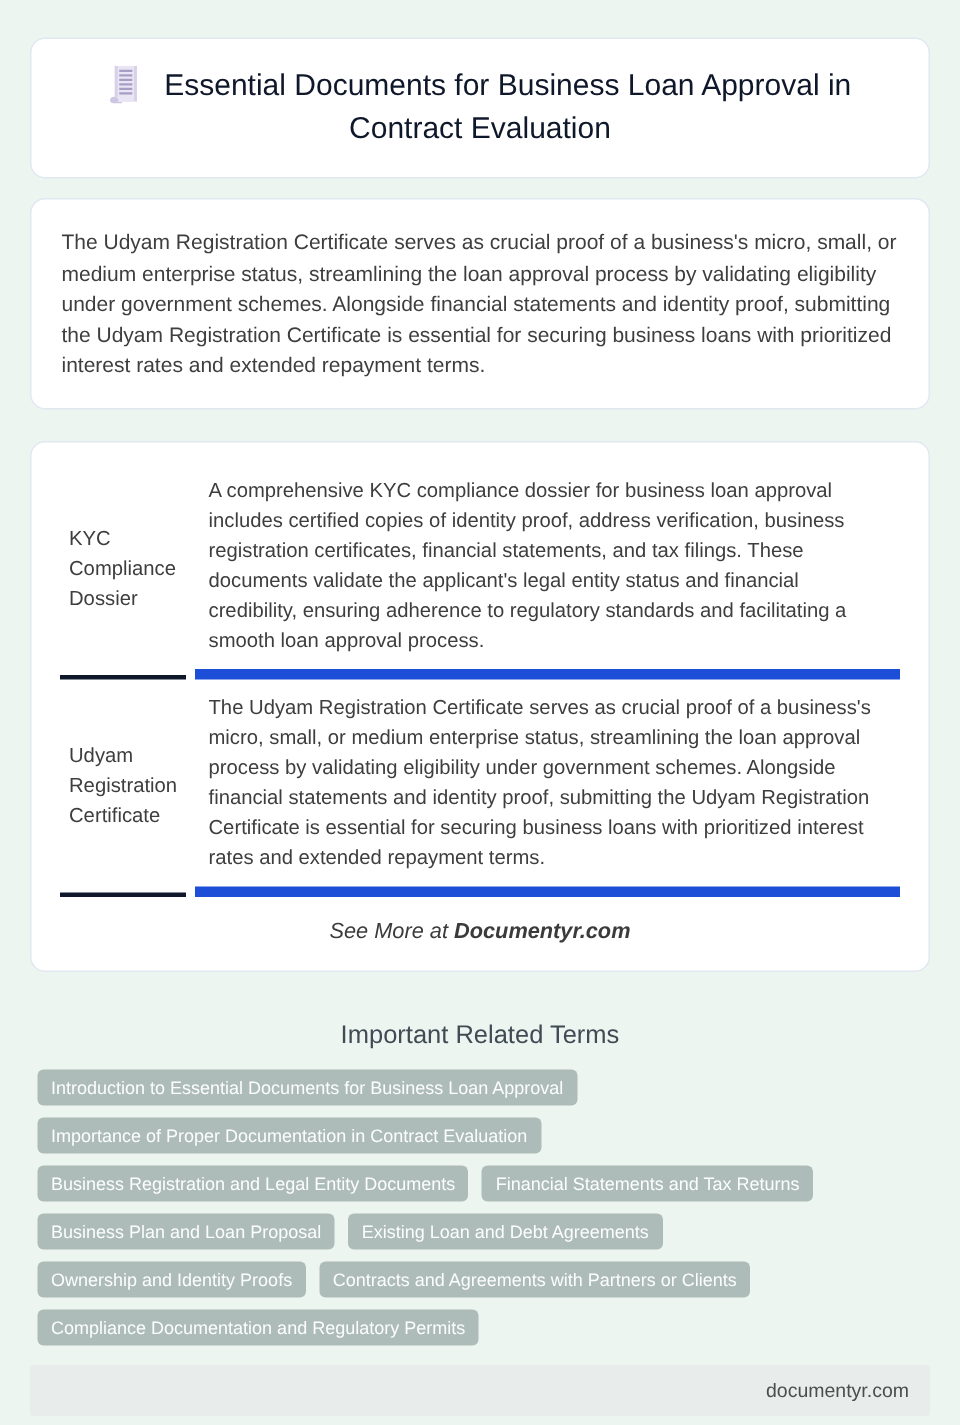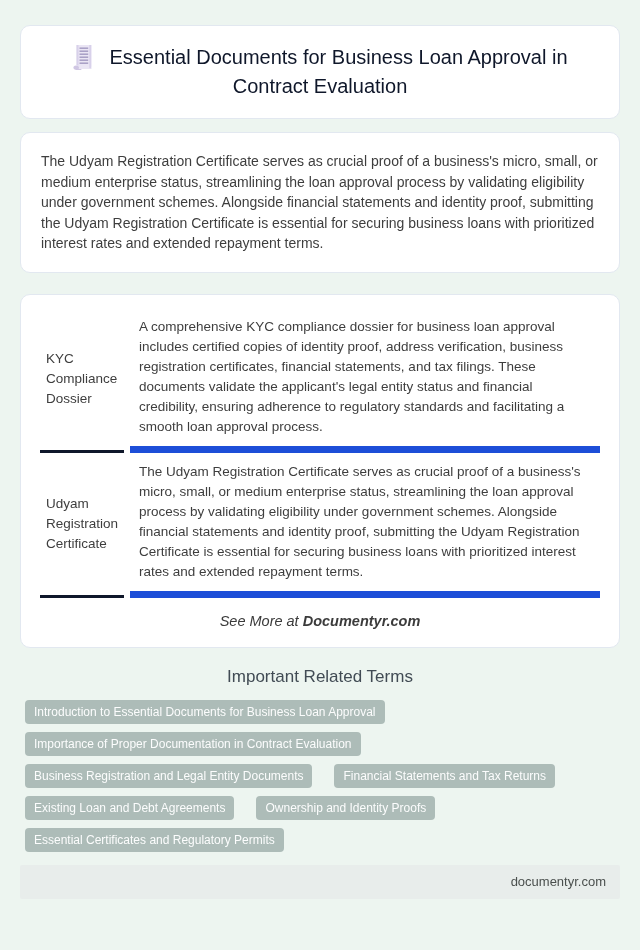--- a/index.html
+++ b/index.html
@@ -73,31 +73,31 @@
     margin-top: 15px;
     text-align: center;
     font-style: italic;
     font-size: 14.5px;
     color: #3b3b3b;
   }
   .see-more b { font-weight: bold; }
 
   
   .related-heading {
-    margin-top: 19px;
+    margin-top: 32px;
     text-align: center;
     font-size: 17px;
     color: #414b54;
   }
   .tags {
     margin-top: 13px;
     padding: 0 5px;
     display: flex;
     flex-wrap: wrap;
-    gap: 8px 22px;
+    gap: 8px 9px;
   }
   .tag {
     display: inline-block;
     background: #adbcb8;
     color: #fcfdfd;
     font-size: 12px;
     line-height: 14px;
     padding: 5px 9px;
     border-radius: 4px;
     cursor: pointer;
@@ -163,22 +163,24 @@
     </div>
   </div>
 
   <div class="related-heading">Important Related Terms</div>
 
   <div class="tags">
     <span class="tag">Introduction to Essential Documents for Business Loan Approval</span>
     <span class="tag">Importance of Proper Documentation in Contract Evaluation</span>
     <span class="tag">Business Registration and Legal Entity Documents</span>
     <span class="tag">Financial Statements and Tax Returns</span>
+    <span class="tag">Business Plan and Loan Proposal</span>
     <span class="tag">Existing Loan and Debt Agreements</span>
     <span class="tag">Ownership and Identity Proofs</span>
-    <span class="tag">Essential Certificates and Regulatory Permits</span>
+    <span class="tag">Contracts and Agreements with Partners or Clients</span>
+    <span class="tag">Compliance Documentation and Regulatory Permits</span>
   </div>
 
   <div class="footer">
     <span>documentyr.com</span>
   </div>
 
 </div>
 
 </body></html>

